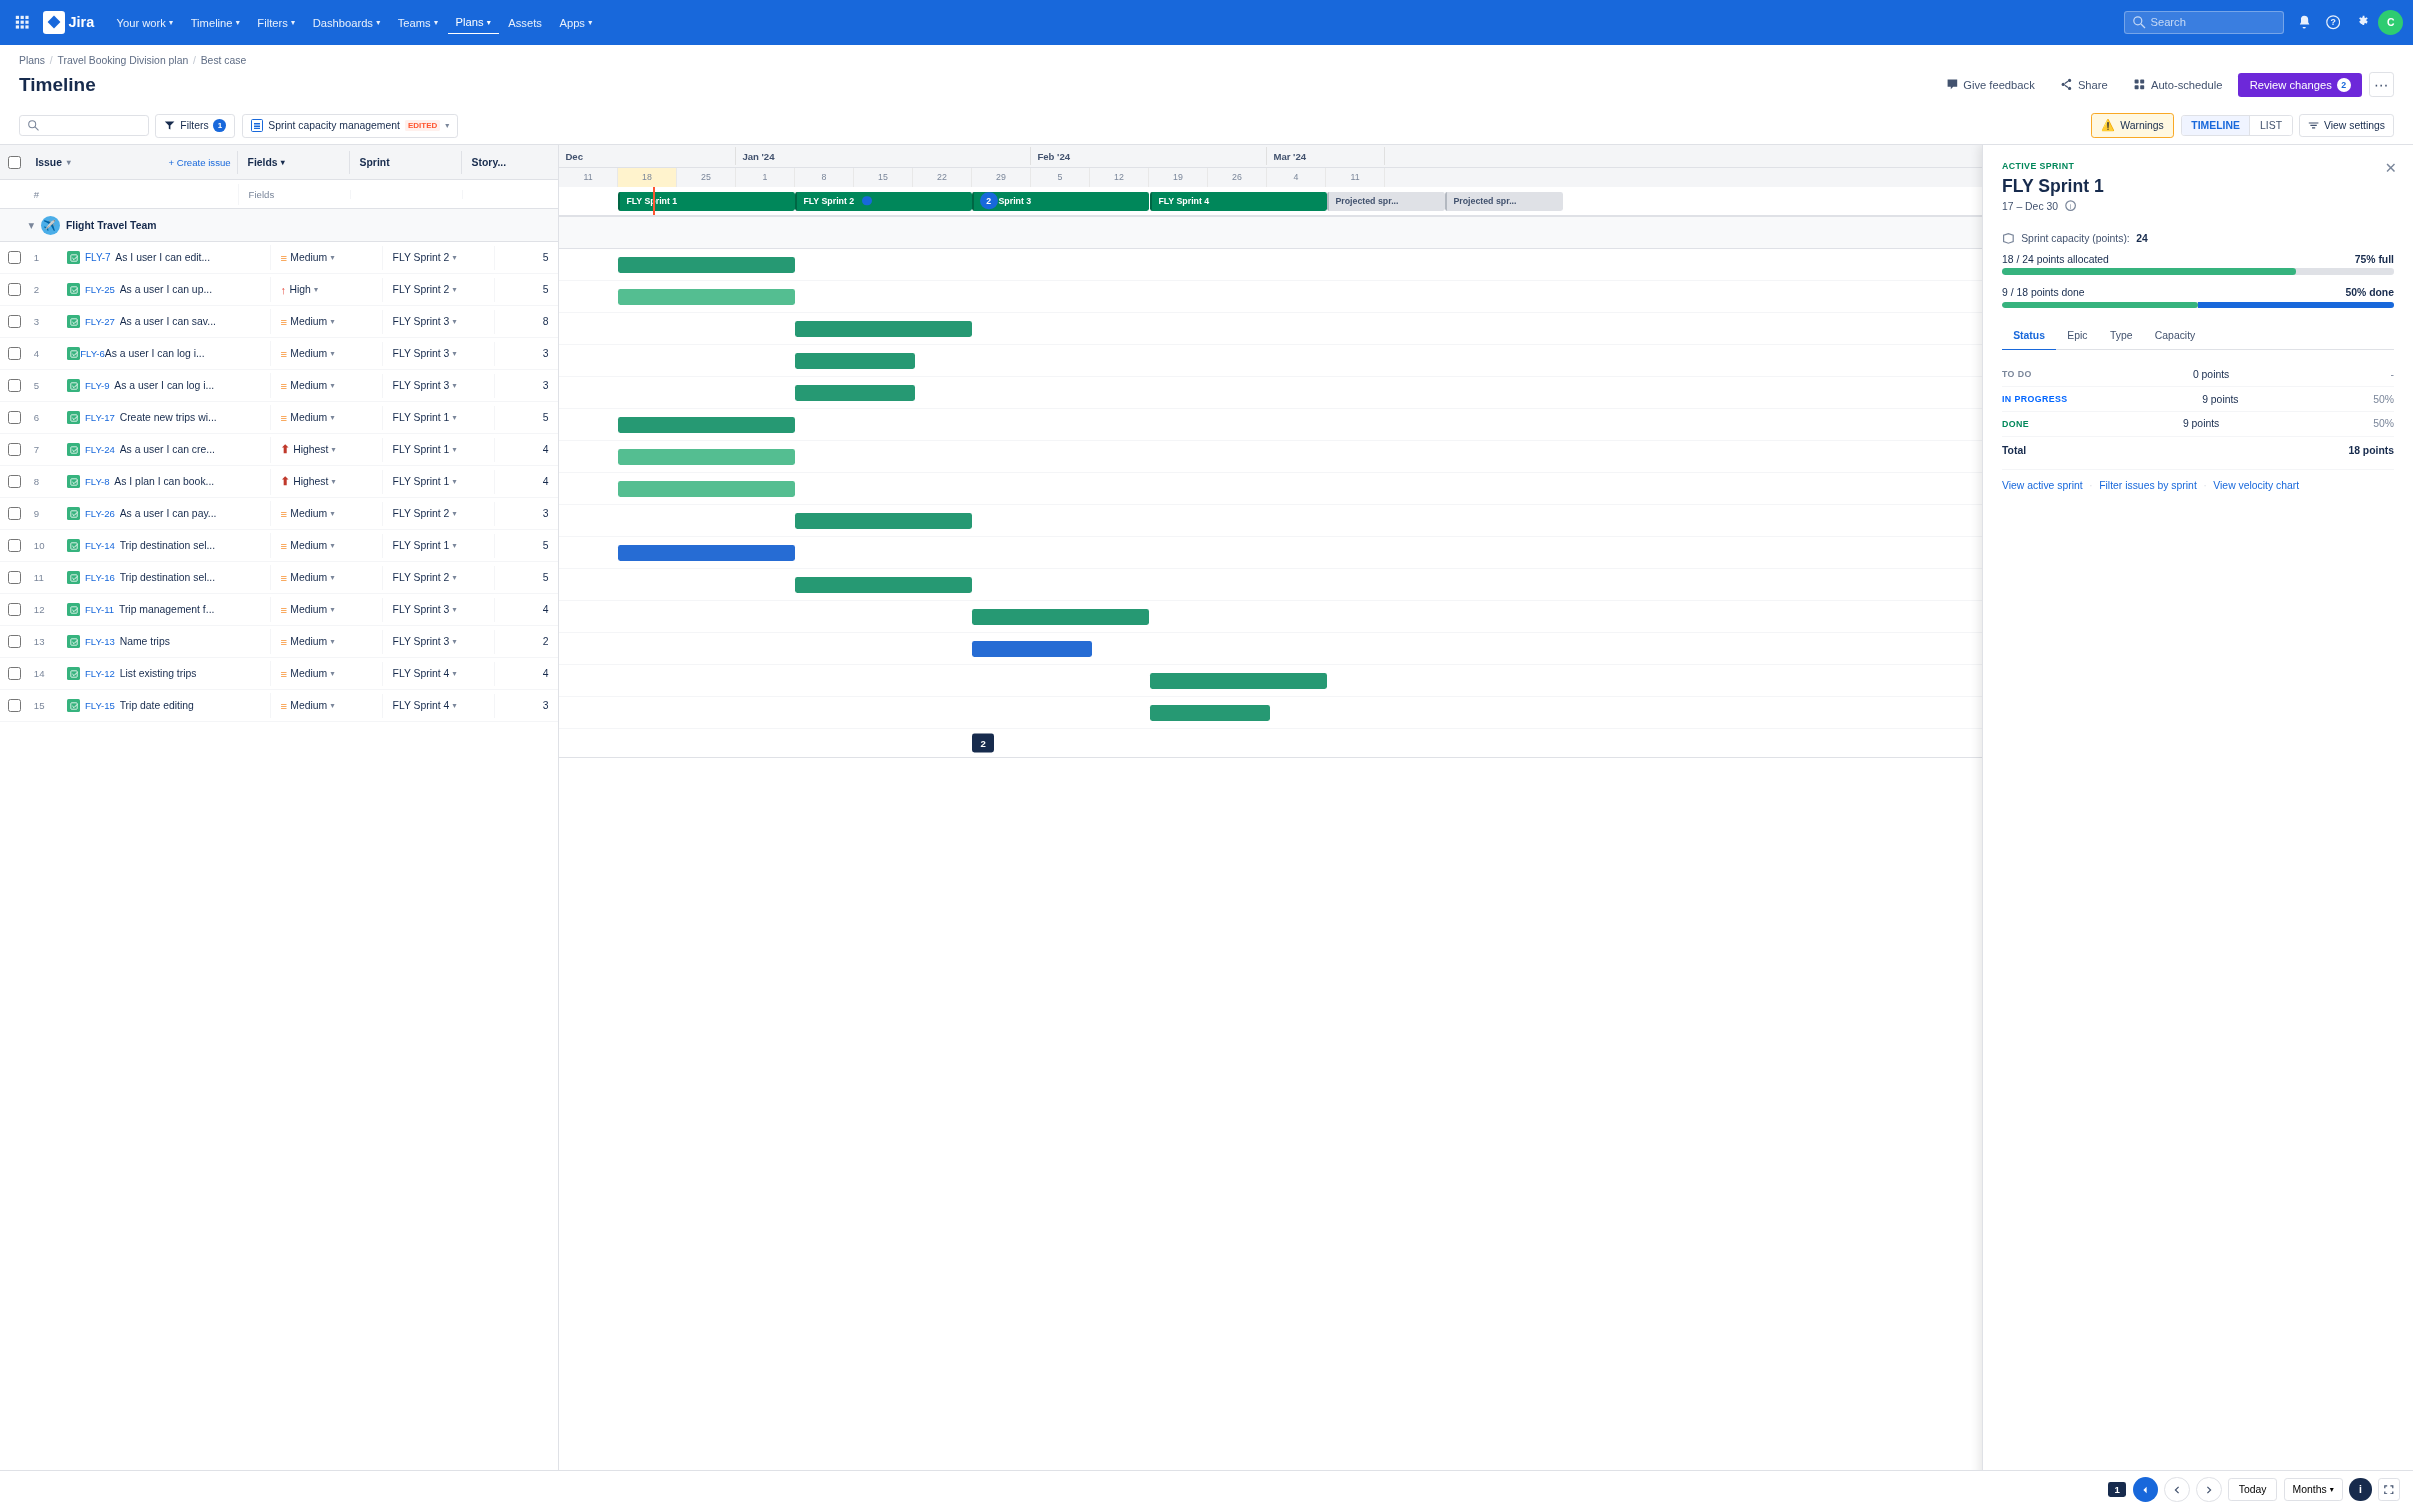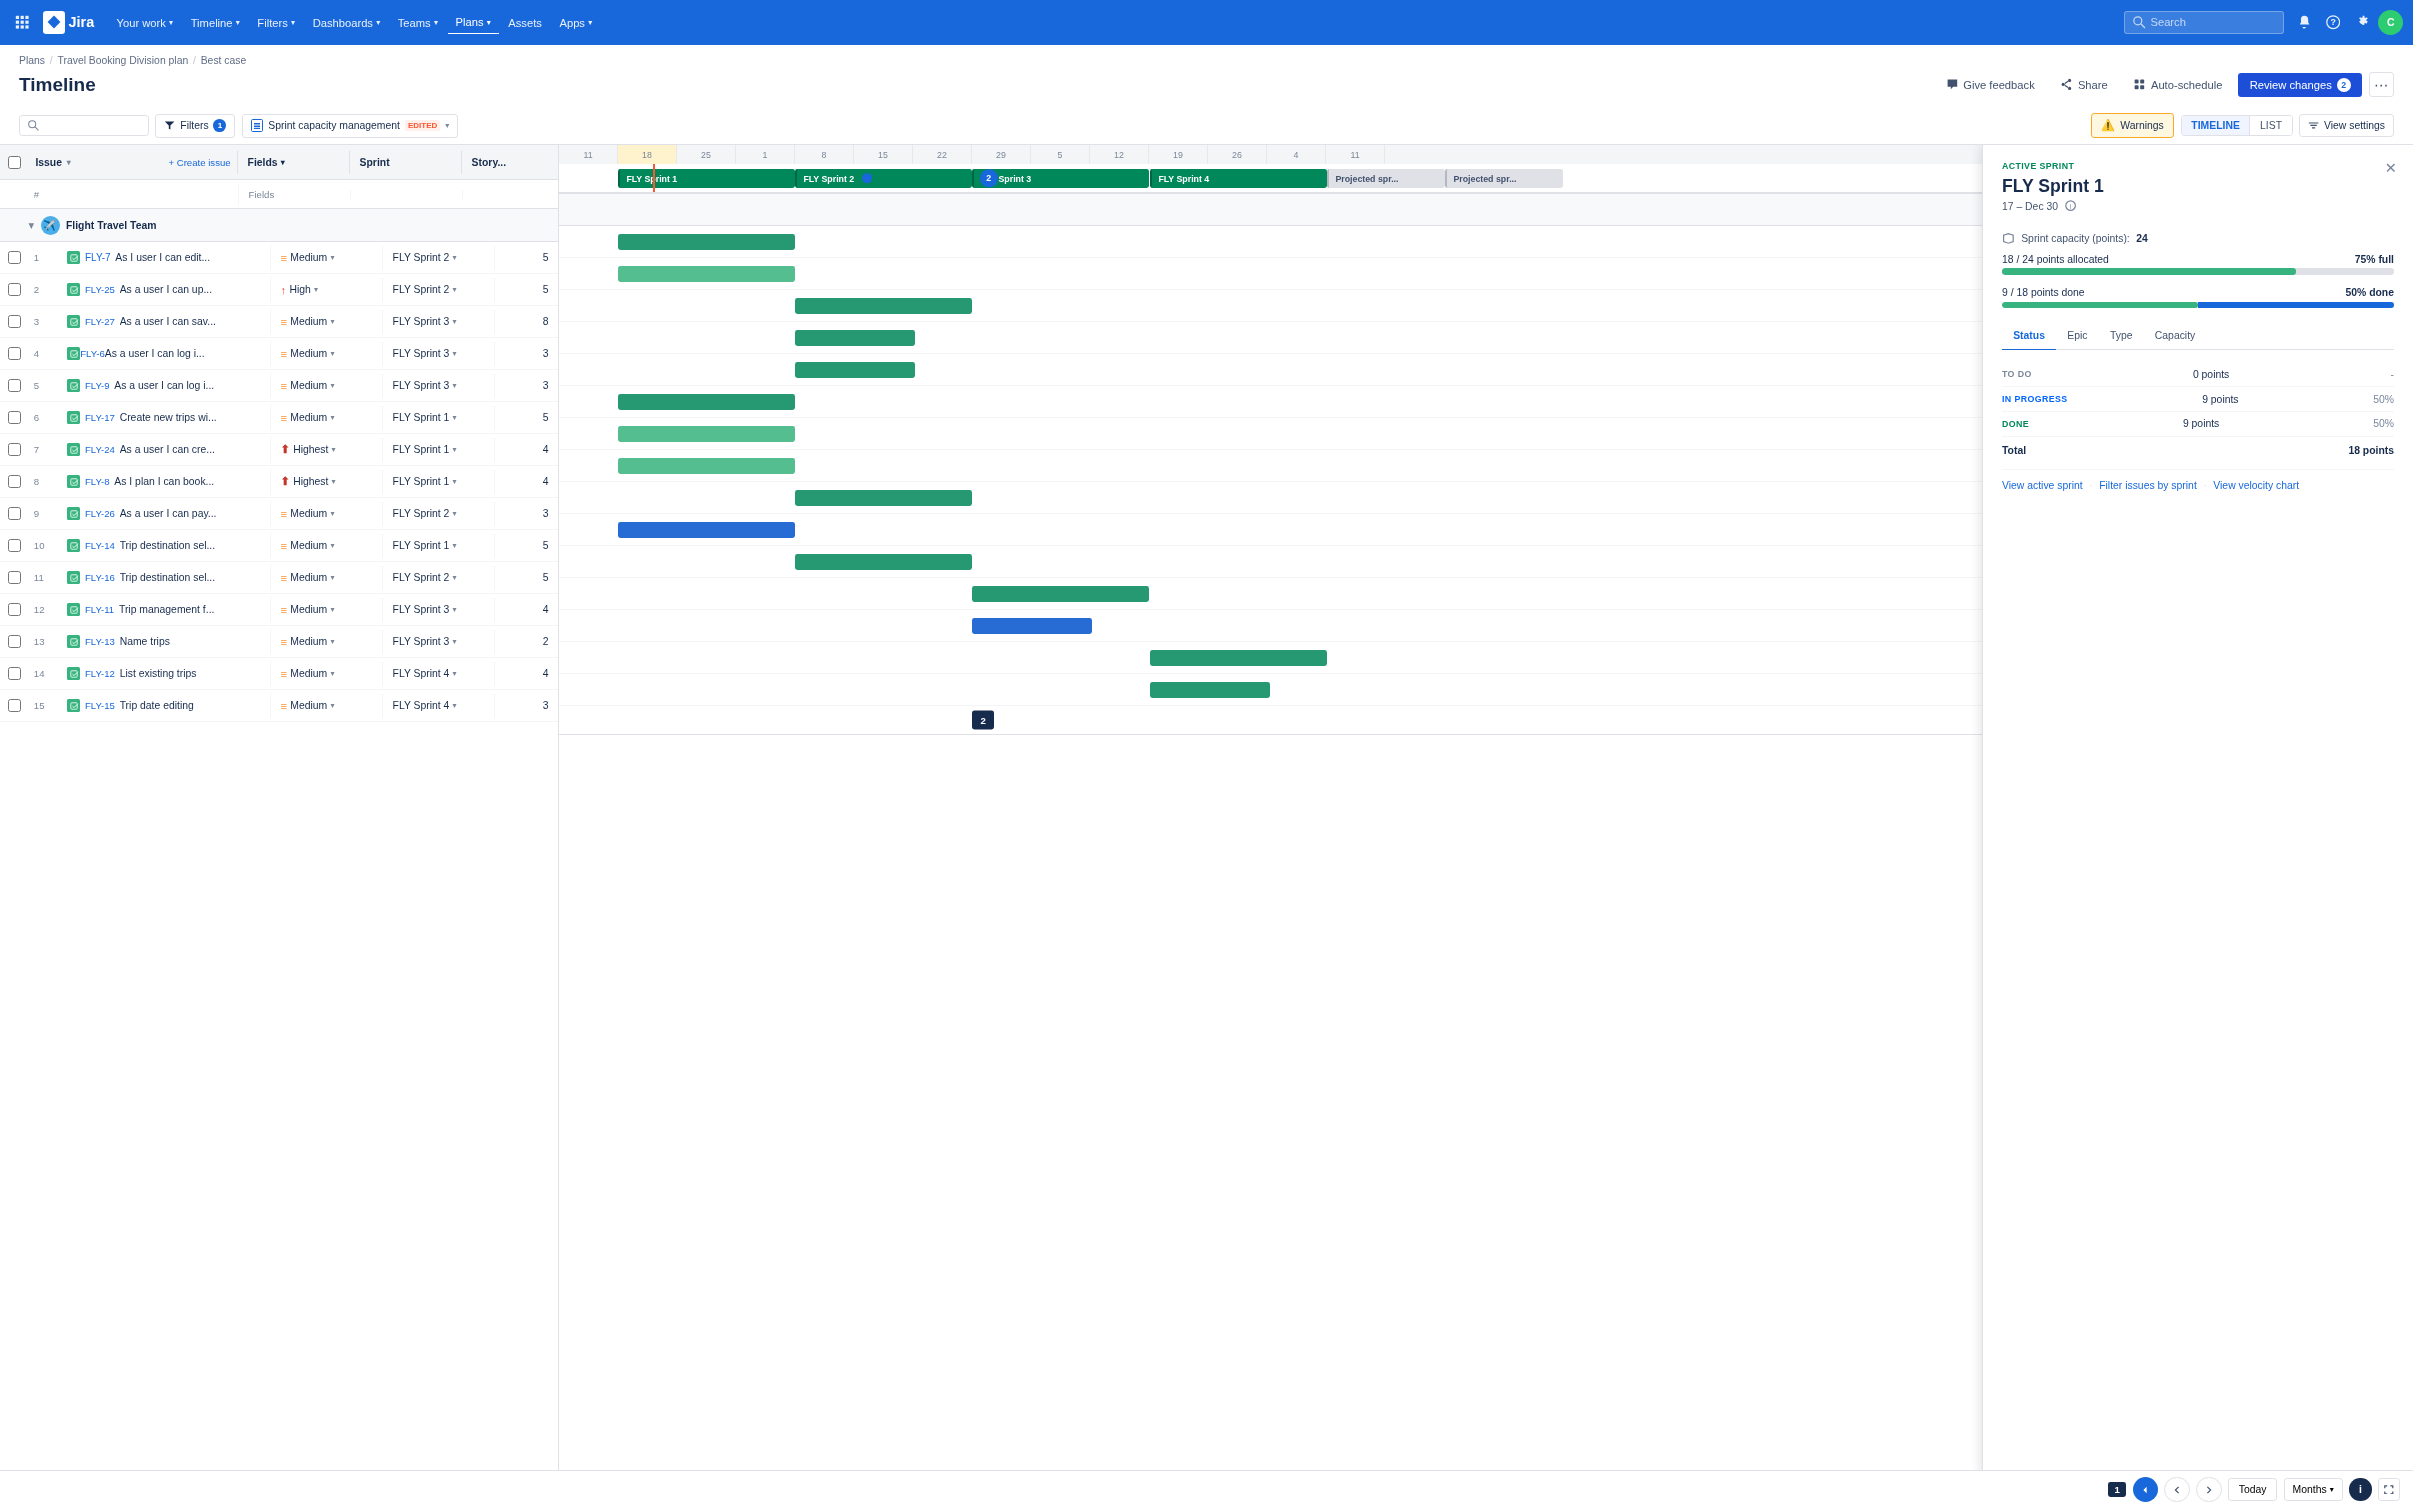--- a/index.html
+++ b/index.html
@@ -40,21 +40,21 @@
       justify-content: space-between;
     }
     .page-title { font-size: 19px; font-weight: 600; color: #172b4d; }
     .header-btn {
       display: flex; align-items: center; gap: 4.8px; padding: 4.8px 9.6px;
       border-radius: 3.2px; font-size: 11.2px; cursor: pointer; border: none; background: transparent;
       color: #42526e;
     }
     .header-btn svg { width: 12.8px; height: 12.8px; }
     .review-btn {
-      background: #1d4ed8; color: #fff; border: none; padding: 4.8px 11.2px;
+      background: #6d28d9; color: #fff; border: none; padding: 4.8px 11.2px;
       border-radius: 3.2px; font-size: 11.2px; cursor: pointer; display: flex; align-items: center; gap: 4.8px;
       font-weight: 500;
     }
     .review-badge {
       background: #fff; color: #1868db; border-radius: 50%; width: 14.4px; height: 14.4px;
       display: flex; align-items: center; justify-content: center; font-size: 8.8px; font-weight: 700;
     }
     .more-btn { width: 25.5px; height: 25.5px; border-radius: 3.2px; display: flex; align-items: center; justify-content: center; cursor: pointer; border: 0.8px solid #dfe1e6; background: #fff; }
 
     
@@ -711,20 +711,26 @@
       </div>
       <div style="width:64px;min-width:64px;padding:6.4px 9.6px;font-size:10.4px;border-left:0.8px solid #f4f5f7;text-align:right;">3</div>
     </div>
       </div>
   </div>
 
   <div style="flex:1;overflow:hidden;position:relative;display:flex;flex-direction:column;">
 
     <div style="flex-shrink:0;border-bottom:0.8px solid #dfe1e6;">
 
+      <div style="display:flex;background:#f4f5f7;border-bottom:0.8px solid #dfe1e6;height:22.3px;align-items:center;overflow:hidden;">
+        <div style="width:177px;font-size:9.6px;font-weight:600;color:#42526e;padding:3.2px 6.4px;border-right:0.8px solid #e0e0e0;flex-shrink:0;">Dec</div>
+        <div style="width:295px;font-size:9.6px;font-weight:600;color:#42526e;padding:3.2px 6.4px;border-right:0.8px solid #e0e0e0;flex-shrink:0;">Jan '24</div>
+        <div style="width:236px;font-size:9.6px;font-weight:600;color:#42526e;padding:3.2px 6.4px;border-right:0.8px solid #e0e0e0;flex-shrink:0;">Feb '24</div>
+        <div style="width:118px;font-size:9.6px;font-weight:600;color:#42526e;padding:3.2px 6.4px;border-right:0.8px solid #e0e0e0;flex-shrink:0;">Mar '24</div>
+      </div>
 
       <div style="display:flex;background:#f4f5f7;height:19px;align-items:center;overflow:hidden;">
         <div style="width:59px;height:100%;border-right:0.8px solid #e8e8e8;display:flex;align-items:center;justify-content:center;font-size:8.8px;color:#7a869a;flex-shrink:0;">11</div>
         <div style="width:59px;height:100%;border-right:0.8px solid #e8e8e8;display:flex;align-items:center;justify-content:center;font-size:8.8px;color:#7a869a;flex-shrink:0;background:#fff3cd;">18</div>
         <div style="width:59px;height:100%;border-right:0.8px solid #e8e8e8;display:flex;align-items:center;justify-content:center;font-size:8.8px;color:#7a869a;flex-shrink:0;">25</div>
         <div style="width:59px;height:100%;border-right:0.8px solid #e8e8e8;display:flex;align-items:center;justify-content:center;font-size:8.8px;color:#7a869a;flex-shrink:0;">1</div>
         <div style="width:59px;height:100%;border-right:0.8px solid #e8e8e8;display:flex;align-items:center;justify-content:center;font-size:8.8px;color:#7a869a;flex-shrink:0;">8</div>
         <div style="width:59px;height:100%;border-right:0.8px solid #e8e8e8;display:flex;align-items:center;justify-content:center;font-size:8.8px;color:#7a869a;flex-shrink:0;">15</div>
         <div style="width:59px;height:100%;border-right:0.8px solid #e8e8e8;display:flex;align-items:center;justify-content:center;font-size:8.8px;color:#7a869a;flex-shrink:0;">22</div>
         <div style="width:59px;height:100%;border-right:0.8px solid #e8e8e8;display:flex;align-items:center;justify-content:center;font-size:8.8px;color:#7a869a;flex-shrink:0;">29</div>

